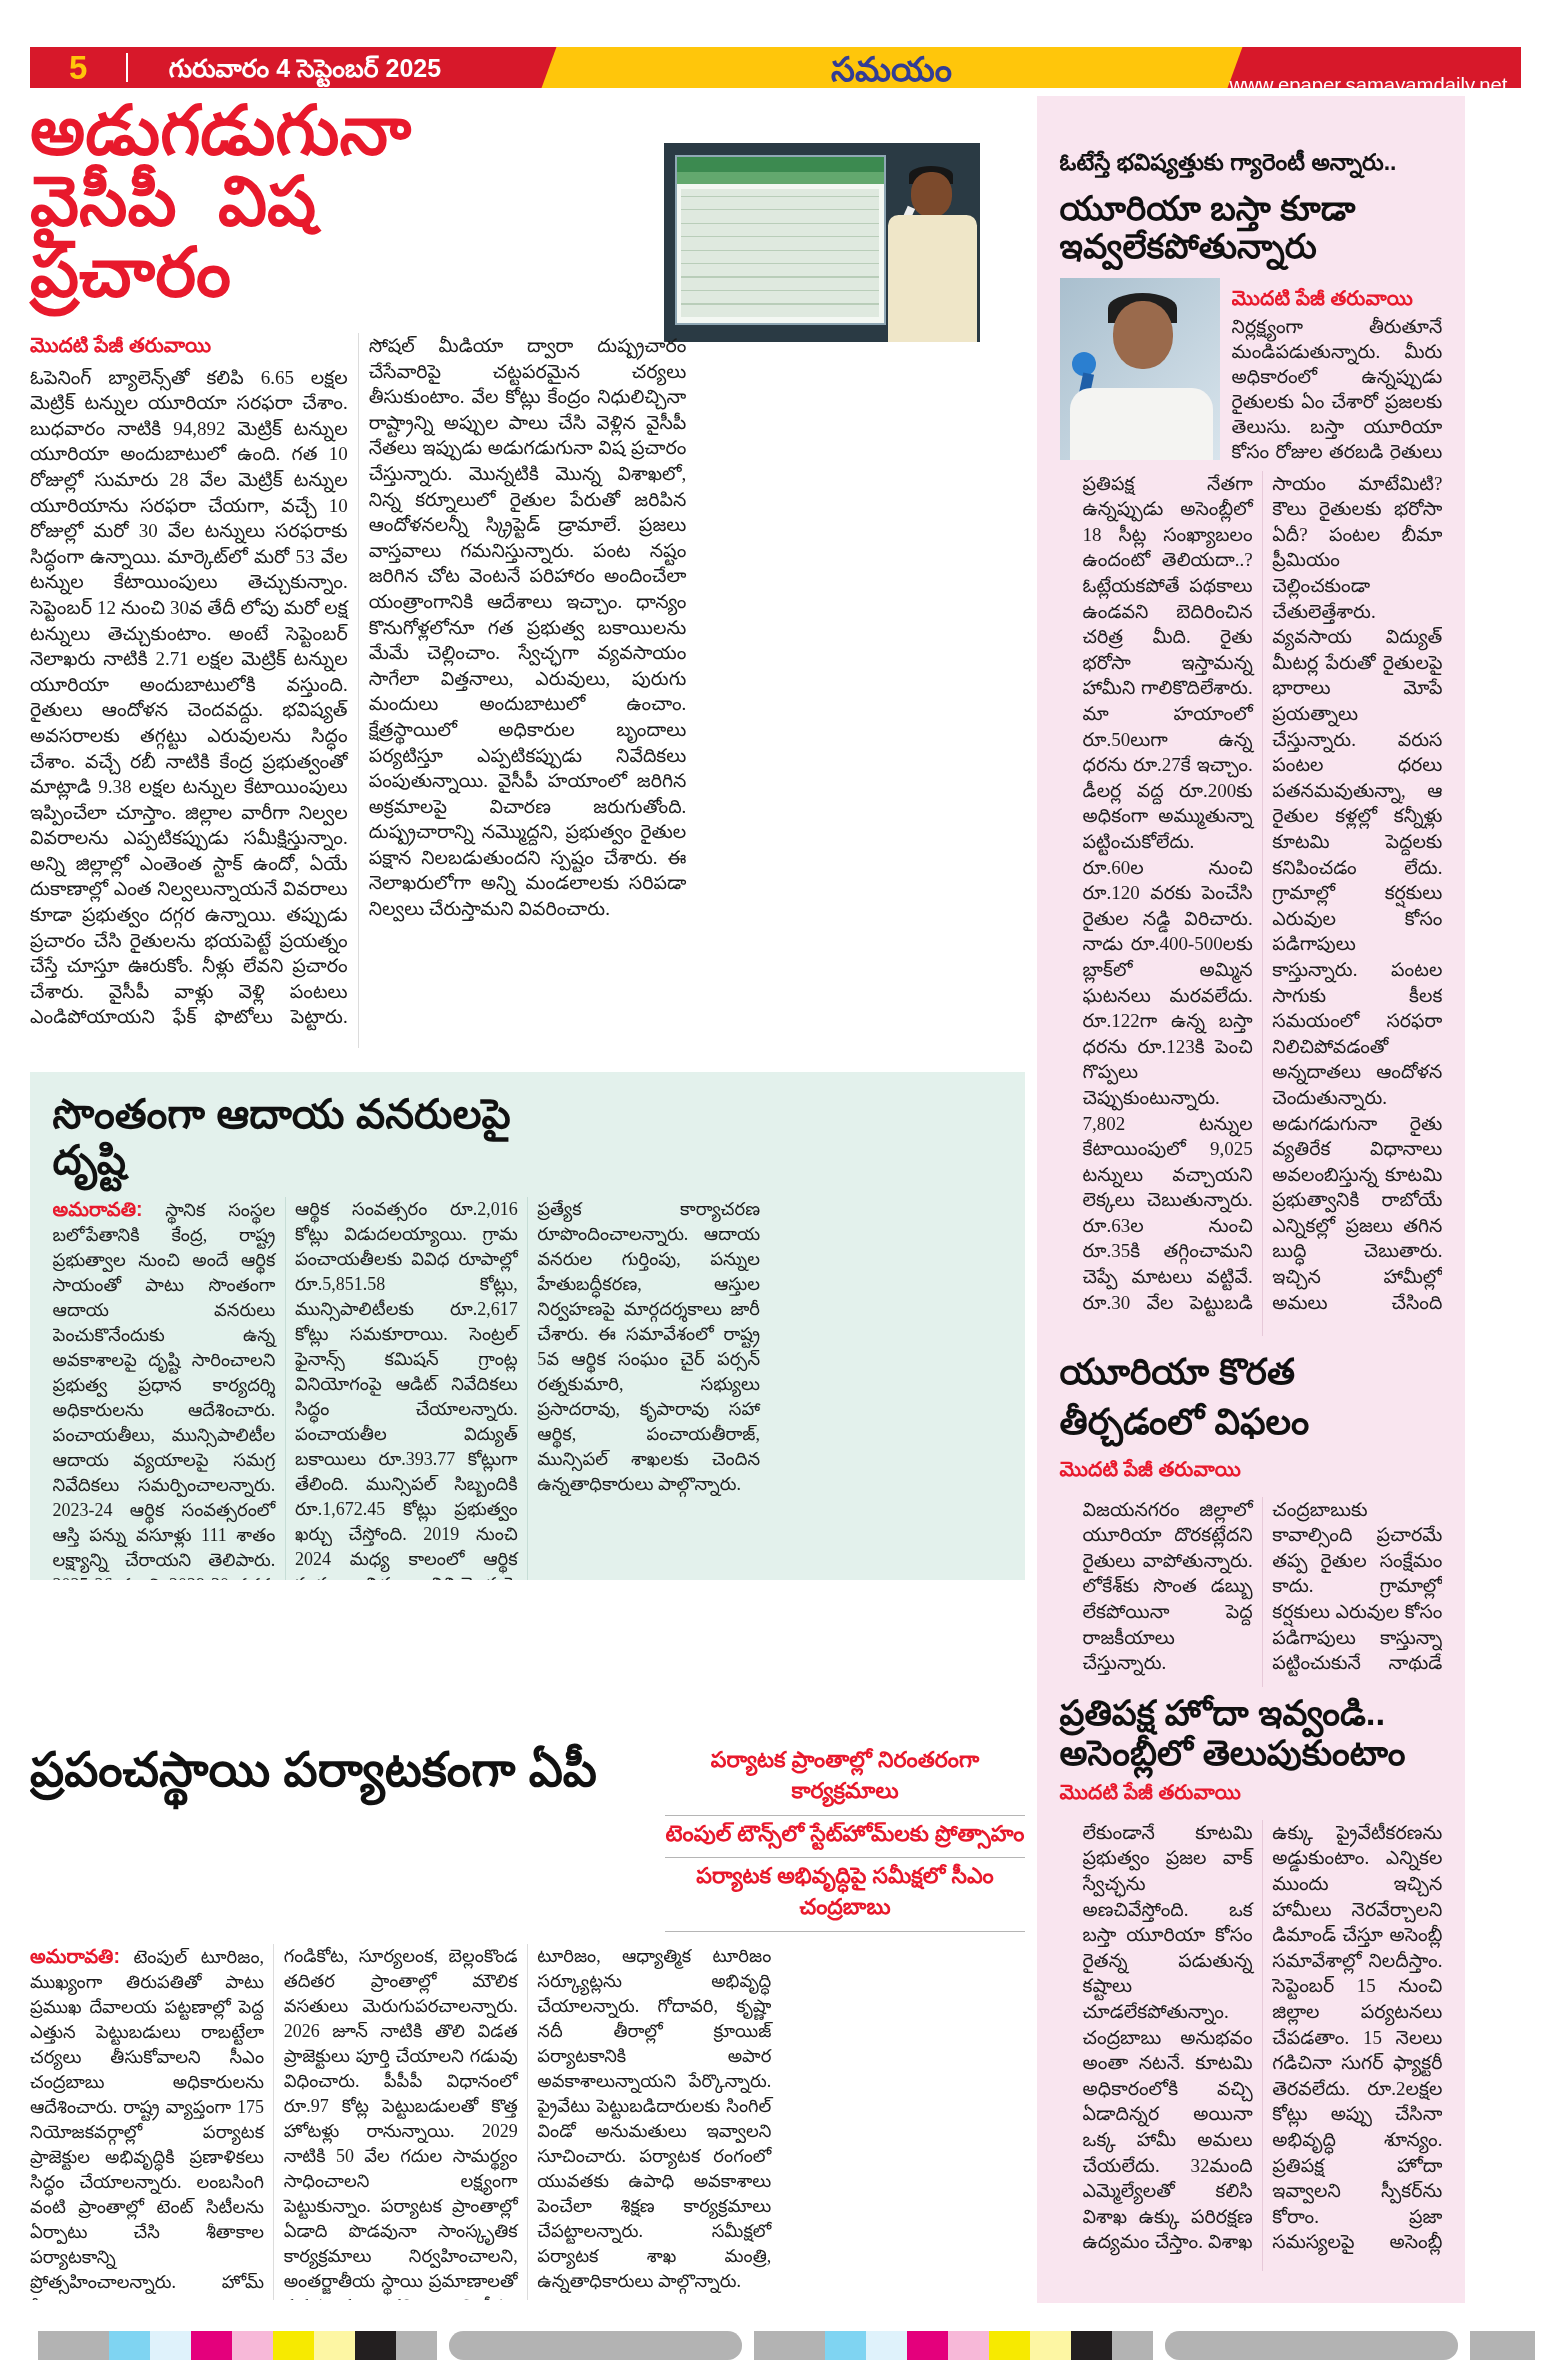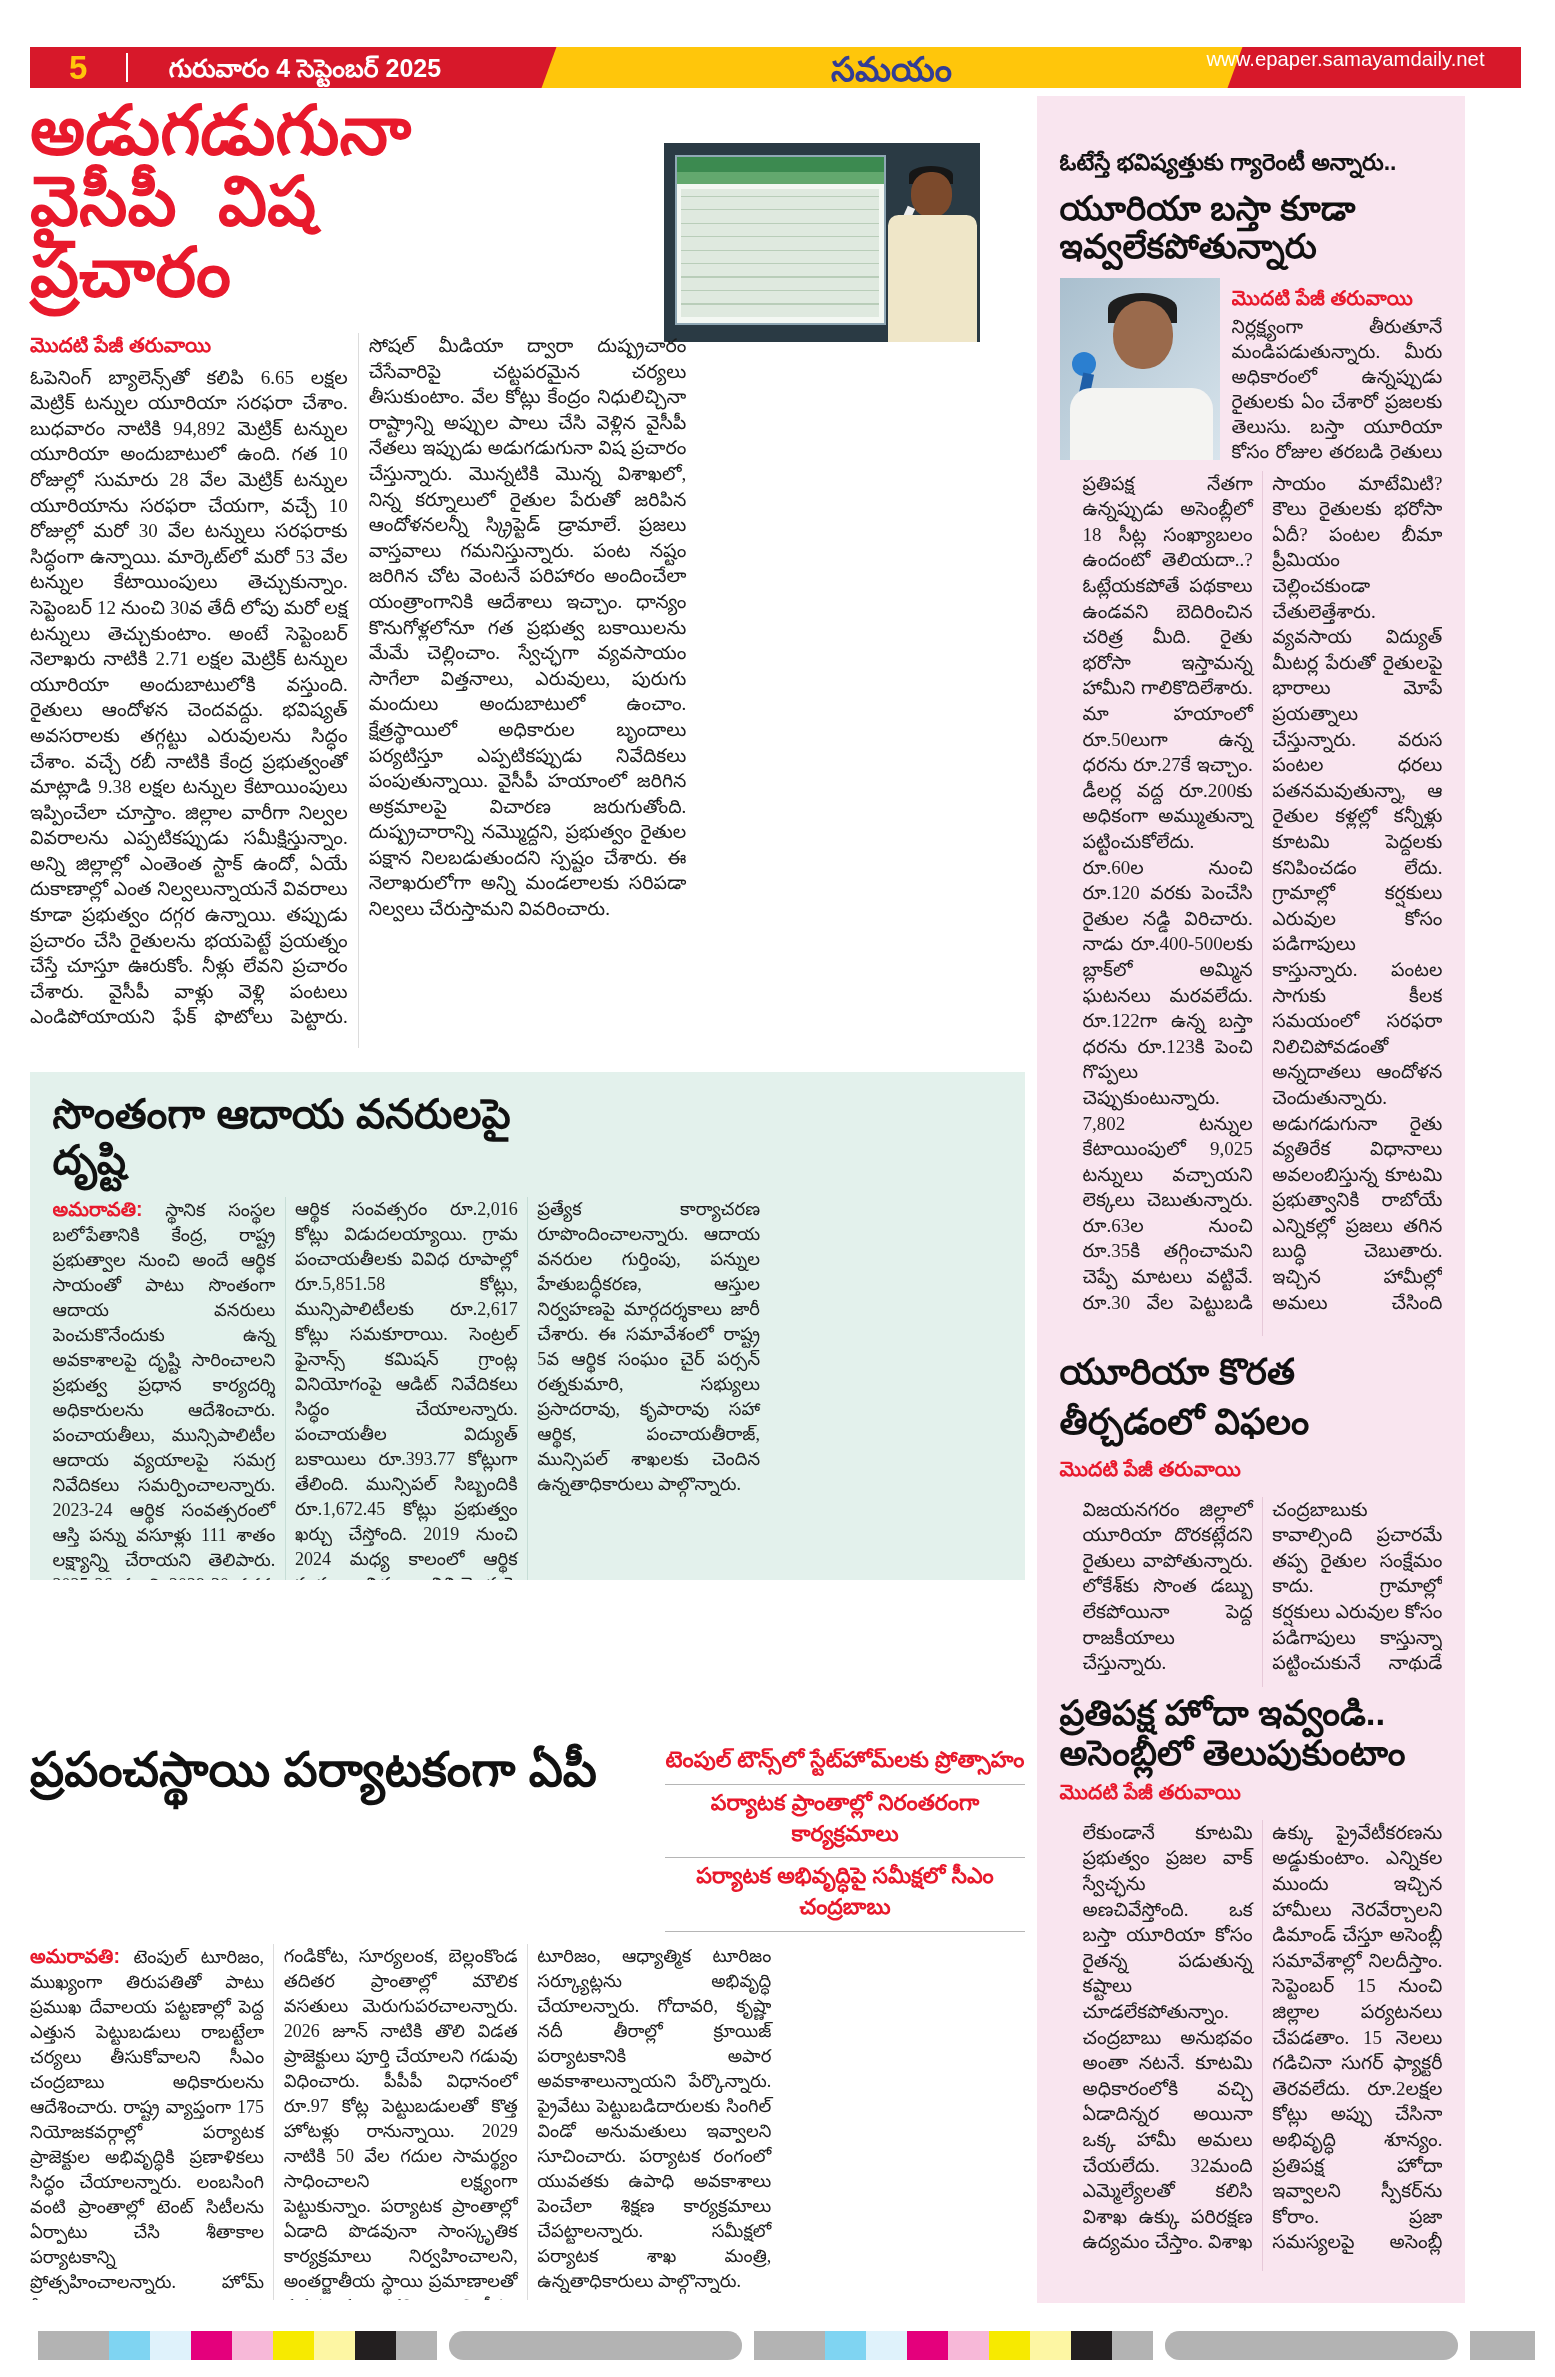--- a/index.html
+++ b/index.html
@@ -11,21 +11,21 @@
   .page{position:relative;width:1555px;height:2377px;background:#ffffff;overflow:hidden;}
 
   
   .topbar{position:absolute;left:30px;top:47px;width:1491px;height:41px;background:var(--red);overflow:hidden;}
   .tb-yellow{position:absolute;left:519px;top:-3px;width:688px;height:47px;background:var(--yellow);transform:skewX(-20deg);}
   .tb-rightred{position:absolute;left:1205px;top:-3px;width:391px;height:47px;background:var(--red);transform:skewX(-20deg);}
   .tb-num{position:absolute;left:39px;top:1.5px;font-family:"Liberation Sans",sans-serif;font-weight:bold;font-size:33px;color:var(--yellow);z-index:5;}
   .tb-divider{position:absolute;left:96px;top:6px;width:2.3px;height:29px;background:#ffffff;z-index:5;}
   .tb-date{position:absolute;left:113px;top:6.8px;width:324px;text-align:center;font-family:"Liberation Sans",sans-serif;font-weight:bold;font-size:25px;color:#ffffff;z-index:5;white-space:nowrap;}
   .tb-title{position:absolute;left:741px;top:3px;width:241px;text-align:center;font-family:"Liberation Sans",sans-serif;font-weight:bold;font-size:34px;color:var(--masthead-blue);z-index:5;}
-  .tb-url{position:absolute;right:13.5px;top:1px;width:324px;text-align:center;font-family:"Liberation Sans",sans-serif;font-size:20.3px;color:#ffffff;z-index:5;text-decoration:none;}
+  .tb-url{position:absolute;right:13.5px;top:27px;width:324px;text-align:right;font-family:"Liberation Sans",sans-serif;font-size:20.3px;color:#ffffff;z-index:5;text-decoration:none;}
 
   
   .main-headline{position:absolute;left:30px;top:101px;width:628px;font-family:Liberation Mono, monospace;font-weight:800;font-size:69px;line-height:1.03;color:var(--headline-red);}
   .photo-main{position:absolute;left:664px;top:143px;width:316px;height:199px;background:#2a3a44;overflow:hidden;}
   .pm-screen{position:absolute;left:10.5px;top:12px;width:211px;height:170px;background:#f4f8f3;border:2.3px solid #90a8b5;}
   .pm-h1{position:absolute;left:0;top:0;width:100%;height:15px;background:#3c8a50;}
   .pm-h2{position:absolute;left:0;top:15px;width:100%;height:12px;background:#63a86e;}
   .pm-grid{position:absolute;left:4.5px;top:32px;right:4.5px;bottom:6px;
     background:repeating-linear-gradient(0deg,#dfe9df 0 12px,#b9cdb9 12px 13.5px),repeating-linear-gradient(90deg,rgba(0,0,0,0) 0 35px,#b9cdb9 35px 36px);}
   .pm-head{position:absolute;left:247px;top:29px;width:41px;height:45px;border-radius:46%;background:#7c4a2c;}
@@ -169,22 +169,22 @@
     <div class="g-body">
       <strong class="dateline">అమరావతి:</strong>
       <span>స్థానిక సంస్థల బలోపేతానికి కేంద్ర, రాష్ట్ర ప్రభుత్వాల నుంచి అందే ఆర్థిక సాయంతో పాటు సొంతంగా ఆదాయ వనరులు పెంచుకొనేందుకు ఉన్న అవకాశాలపై దృష్టి సారించాలని ప్రభుత్వ ప్రధాన కార్యదర్శి అధికారులను ఆదేశించారు. పంచాయతీలు, మున్సిపాలిటీల ఆదాయ వ్యయాలపై సమగ్ర నివేదికలు సమర్పించాలన్నారు. 2023-24 ఆర్థిక సంవత్సరంలో ఆస్తి పన్ను వసూళ్లు 111 శాతం లక్ష్యాన్ని చేరాయని తెలిపారు. 2025-26 నుంచి 2029-30 వరకు పంచాయతీలకు కేంద్ర ఆర్థిక సంఘం నిధులు రూ.7,033 కోట్లు రానున్నాయని అంచనా. గత ఆర్థిక సంవత్సరం రూ.2,016 కోట్లు విడుదలయ్యాయి. గ్రామ పంచాయతీలకు వివిధ రూపాల్లో రూ.5,851.58 కోట్లు, మున్సిపాలిటీలకు రూ.2,617 కోట్లు సమకూరాయి. సెంట్రల్ ఫైనాన్స్ కమిషన్ గ్రాంట్ల వినియోగంపై ఆడిట్ నివేదికలు సిద్ధం చేయాలన్నారు. పంచాయతీల విద్యుత్ బకాయిలు రూ.393.77 కోట్లుగా తేలింది. మున్సిపల్ సిబ్బందికి రూ.1,672.45 కోట్లు ప్రభుత్వం ఖర్చు చేస్తోంది. 2019 నుంచి 2024 మధ్య కాలంలో ఆర్థిక సంఘం నిధుల వినియోగంపై శ్వేతపత్రం విడుదల చేయాలని నిర్ణయించారు. స్థానిక సంస్థల ఆర్థిక స్వావలంబనే లక్ష్యంగా ప్రత్యేక కార్యాచరణ రూపొందించాలన్నారు. ఆదాయ వనరుల గుర్తింపు, పన్నుల హేతుబద్ధీకరణ, ఆస్తుల నిర్వహణపై మార్గదర్శకాలు జారీ చేశారు. ఈ సమావేశంలో రాష్ట్ర 5వ ఆర్థిక సంఘం చైర్ పర్సన్ రత్నకుమారి, సభ్యులు ప్రసాదరావు, కృపారావు సహా ఆర్థిక, పంచాయతీరాజ్, మున్సిపల్ శాఖలకు చెందిన ఉన్నతాధికారులు పాల్గొన్నారు.</span>
     </div>
   </section>
 
   <section class="tour">
     <div class="t-row">
       <h2 class="t-h">ప్రపంచస్థాయి పర్యాటకంగా ఏపీ</h2>
       <div class="deck">
+        <div class="deck-line">పర్యాటక ప్రాంతాల్లో నిరంతరంగా కార్యక్రమాలు</div>
         <div class="deck-line">టెంపుల్ టౌన్స్‌లో స్టేట్‌హోమ్‌లకు ప్రోత్సాహం</div>
-        <div class="deck-line">పర్యాటక ప్రాంతాల్లో నిరంతరంగా కార్యక్రమాలు</div>
         <div class="deck-line">పర్యాటక అభివృద్ధిపై సమీక్షలో సీఎం చంద్రబాబు</div>
       </div>
     </div>
     <div class="t-body">
       <strong class="dateline">అమరావతి:</strong>
       <span>టెంపుల్ టూరిజం, ముఖ్యంగా తిరుపతితో పాటు ప్రముఖ దేవాలయ పట్టణాల్లో పెద్ద ఎత్తున పెట్టుబడులు రాబట్టేలా చర్యలు తీసుకోవాలని సీఎం చంద్రబాబు అధికారులను ఆదేశించారు. రాష్ట్ర వ్యాప్తంగా 175 నియోజకవర్గాల్లో పర్యాటక ప్రాజెక్టుల అభివృద్ధికి ప్రణాళికలు సిద్ధం చేయాలన్నారు. లంబసింగి వంటి ప్రాంతాల్లో టెంట్ సిటీలను ఏర్పాటు చేసి శీతాకాల పర్యాటకాన్ని ప్రోత్సహించాలన్నారు. హోమ్ స్టేలకు అనుమతులు సరళతరం చేయాలని సూచించారు. అరకు, గండికోట, సూర్యలంక, బెల్లంకొండ తదితర ప్రాంతాల్లో మౌలిక వసతులు మెరుగుపరచాలన్నారు. 2026 జూన్ నాటికి తొలి విడత ప్రాజెక్టులు పూర్తి చేయాలని గడువు విధించారు. పీపీపీ విధానంలో రూ.97 కోట్ల పెట్టుబడులతో కొత్త హోటళ్లు రానున్నాయి. 2029 నాటికి 50 వేల గదుల సామర్థ్యం సాధించాలని లక్ష్యంగా పెట్టుకున్నాం. పర్యాటక ప్రాంతాల్లో ఏడాది పొడవునా సాంస్కృతిక కార్యక్రమాలు నిర్వహించాలని, అంతర్జాతీయ స్థాయి ప్రమాణాలతో సదుపాయాలు కల్పించాలని సీఎం ఆదేశించారు. బీచ్ టూరిజం, ఎకో టూరిజం, ఆధ్యాత్మిక టూరిజం సర్క్యూట్లను అభివృద్ధి చేయాలన్నారు. గోదావరి, కృష్ణా నదీ తీరాల్లో క్రూయిజ్ పర్యాటకానికి అపార అవకాశాలున్నాయని పేర్కొన్నారు. ప్రైవేటు పెట్టుబడిదారులకు సింగిల్ విండో అనుమతులు ఇవ్వాలని సూచించారు. పర్యాటక రంగంలో యువతకు ఉపాధి అవకాశాలు పెంచేలా శిక్షణ కార్యక్రమాలు చేపట్టాలన్నారు. సమీక్షలో పర్యాటక శాఖ మంత్రి, ఉన్నతాధికారులు పాల్గొన్నారు.</span>
     </div>
   </section>
 
   <div class="cbar">

